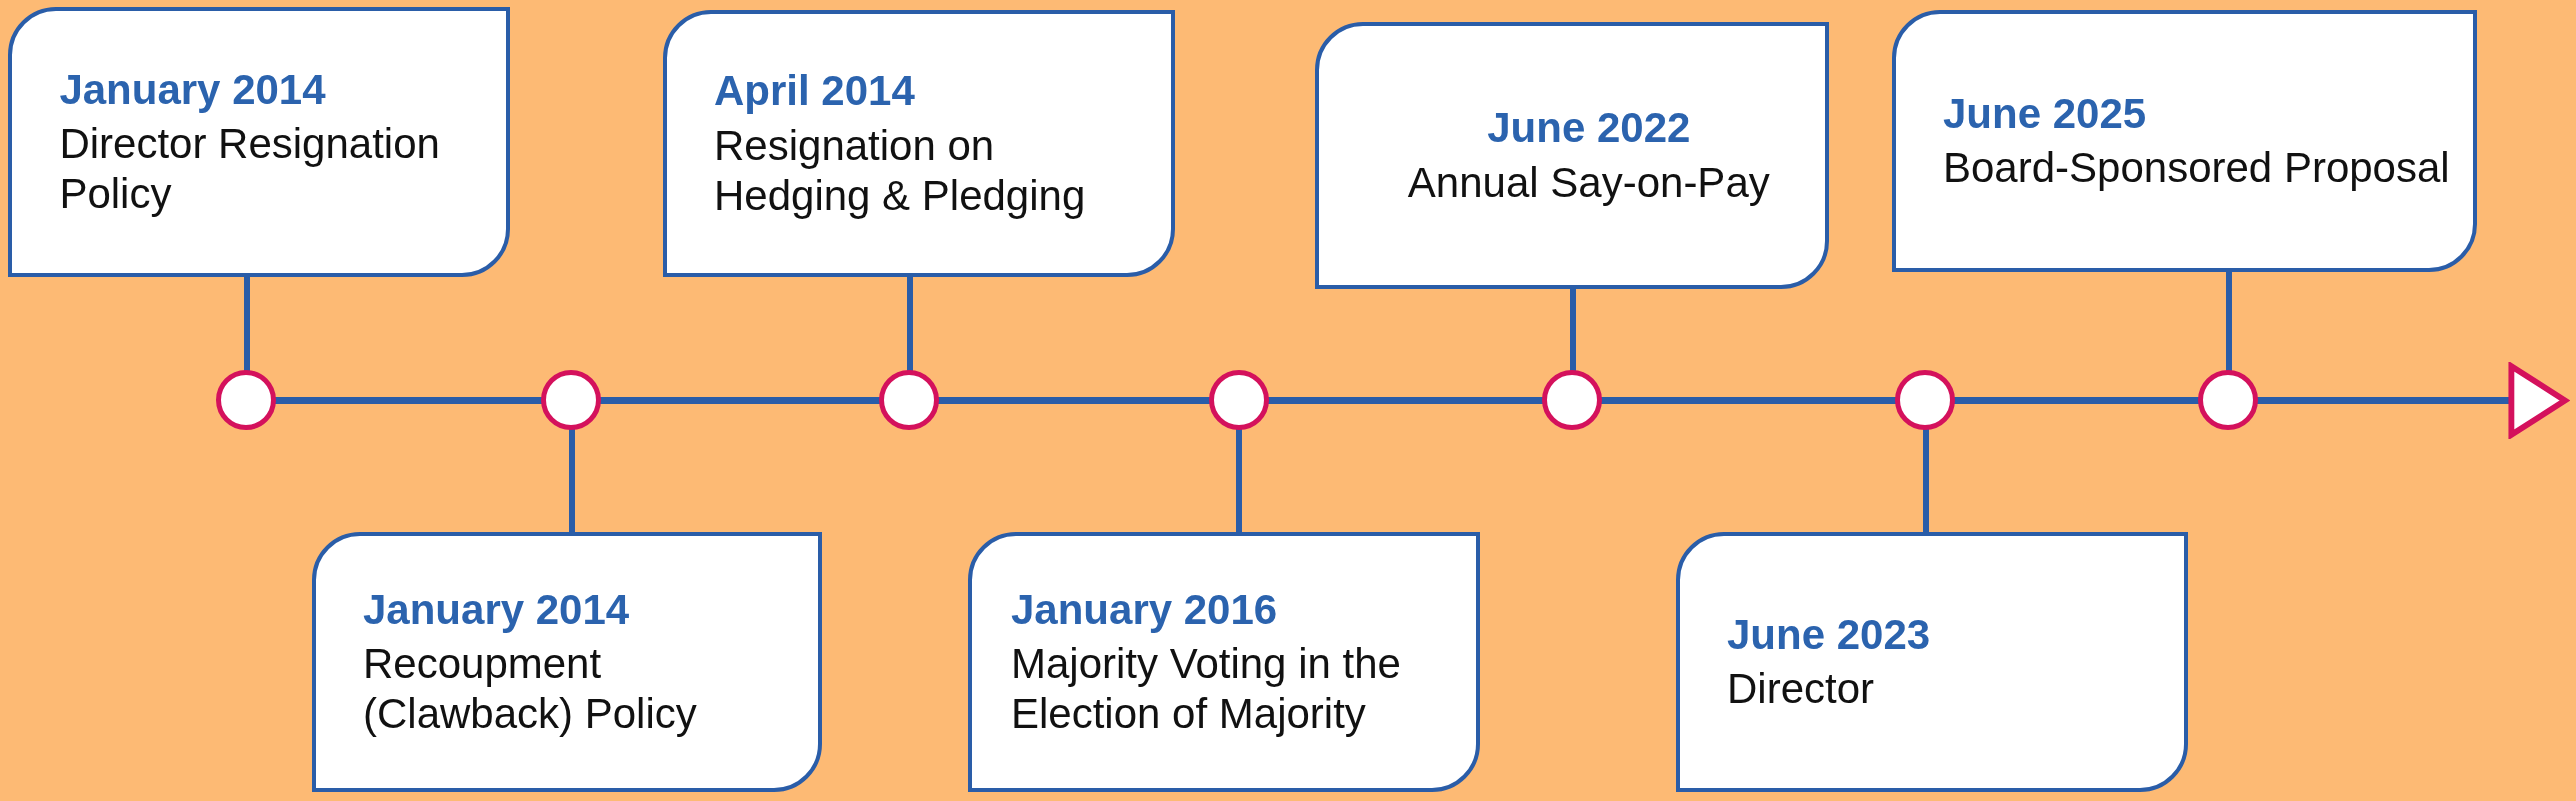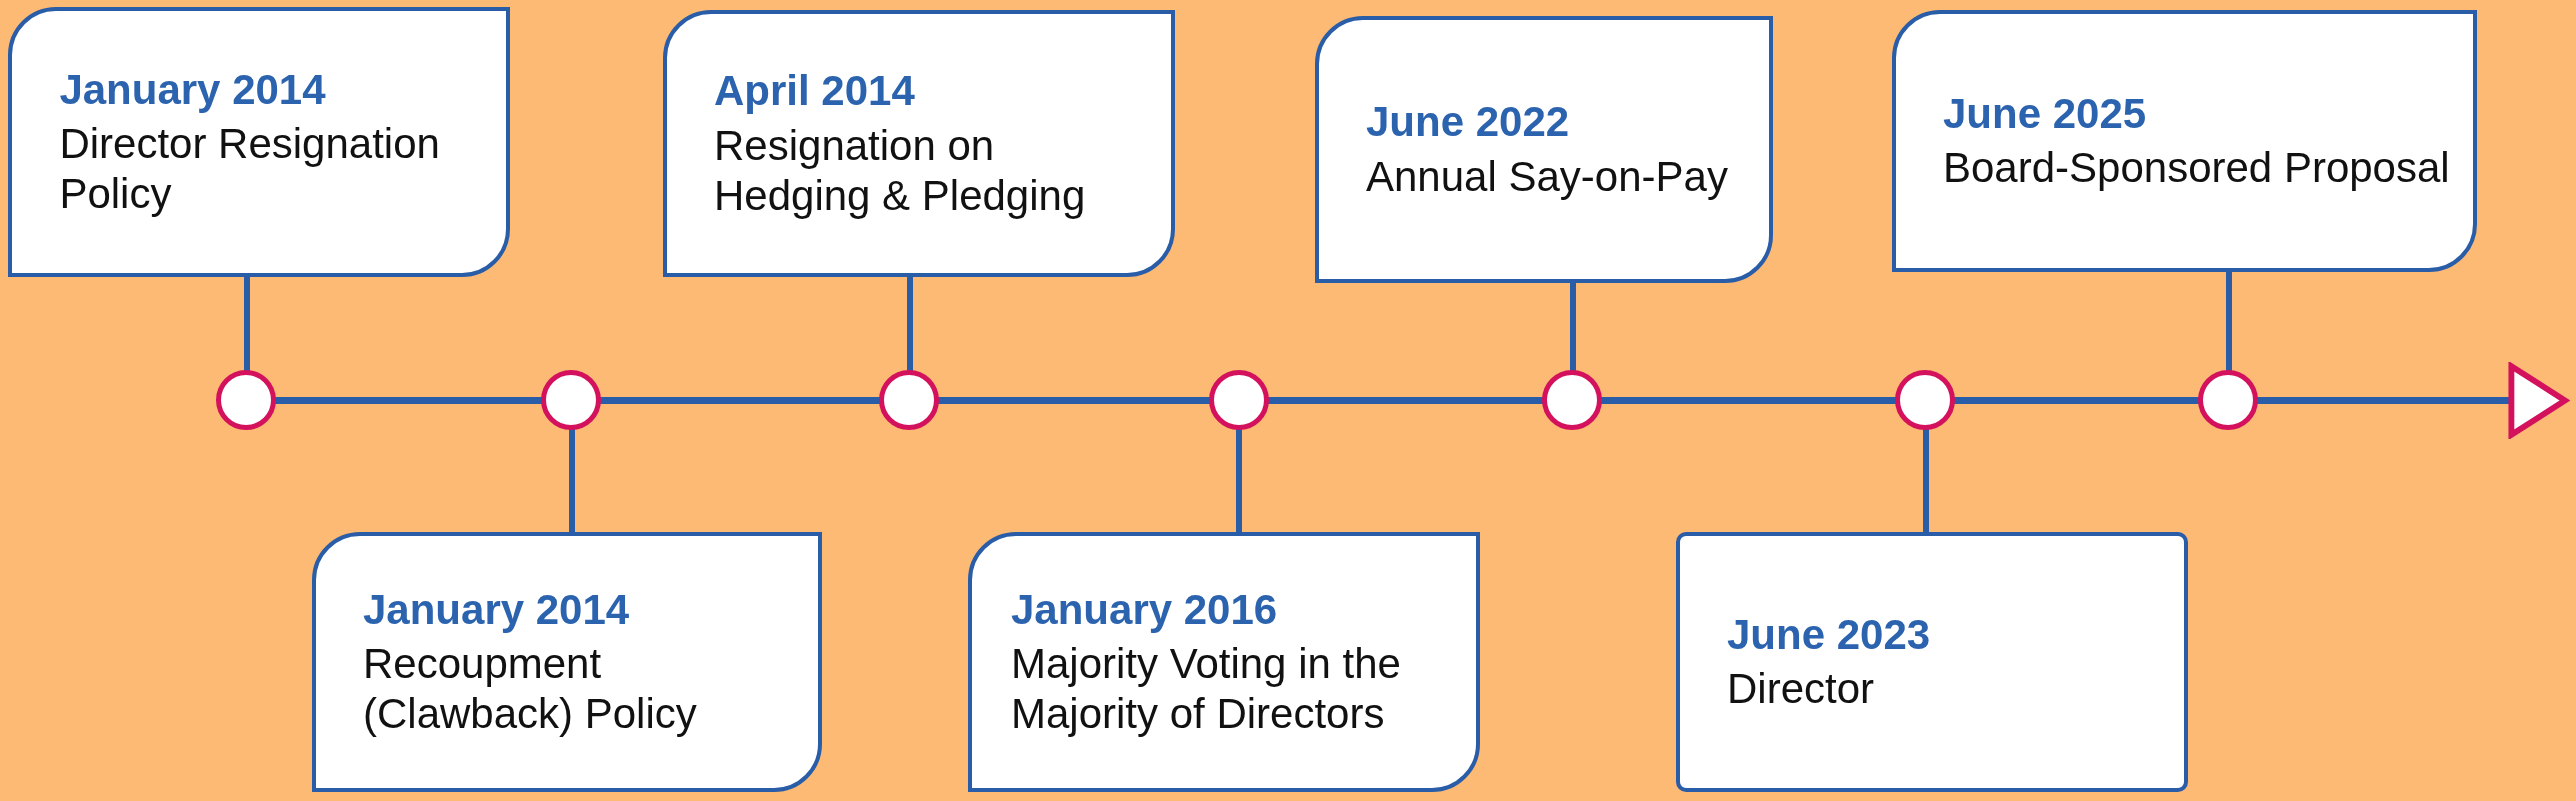--- a/index.html
+++ b/index.html
@@ -80,43 +80,43 @@
     <div>Director Resignation</div>
     <div>Policy</div>
   </div>
 
   <div class="card" style="left:663px; top:10px; width:512px; height:267px;">
     <div class="date">April 2014</div>
     <div>Resignation on</div>
     <div>Hedging &amp; Pledging</div>
   </div>
 
-  <div class="card" style="left:1315px; top:16px; width:458px; height:267px;">
+  <div class="card" style="left:1315px; top:22px; width:514px; height:267px;align-items:center;">
     <div class="date">June 2022</div>
     <div>Annual Say-on-Pay</div>
   </div>
 
   <div class="card" style="left:1892px; top:10px; width:585px; height:262px;">
     <div class="date">June 2025</div>
     <div>Board-Sponsored Proposal</div>
   </div>
 
   <div class="card" style="left:312px; top:532px; width:510px; height:260px;">
     <div class="date">January 2014</div>
     <div>Recoupment</div>
     <div>(Clawback) Policy</div>
   </div>
 
   <div class="card" style="left:968px; top:532px; width:512px; height:260px;padding-left:39px;">
     <div class="date">January 2016</div>
     <div>Majority Voting in the</div>
-    <div>Majority of Directors</div>
+    <div>Election of Majority</div>
   </div>
 
-  <div class="card" style="left:1676px; top:532px; width:512px; height:260px;border-radius:10px;">
+  <div class="card" style="left:1676px; top:532px; width:512px; height:260px;">
     <div class="date">June 2023</div>
     <div>Director</div>
   </div>
 
   <div class="node" style="left:216px;"></div>
   <div class="node" style="left:541px;"></div>
   <div class="node" style="left:879px;"></div>
   <div class="node" style="left:1209px;"></div>
   <div class="node" style="left:1542px;"></div>
   <div class="node" style="left:1895px;"></div>

